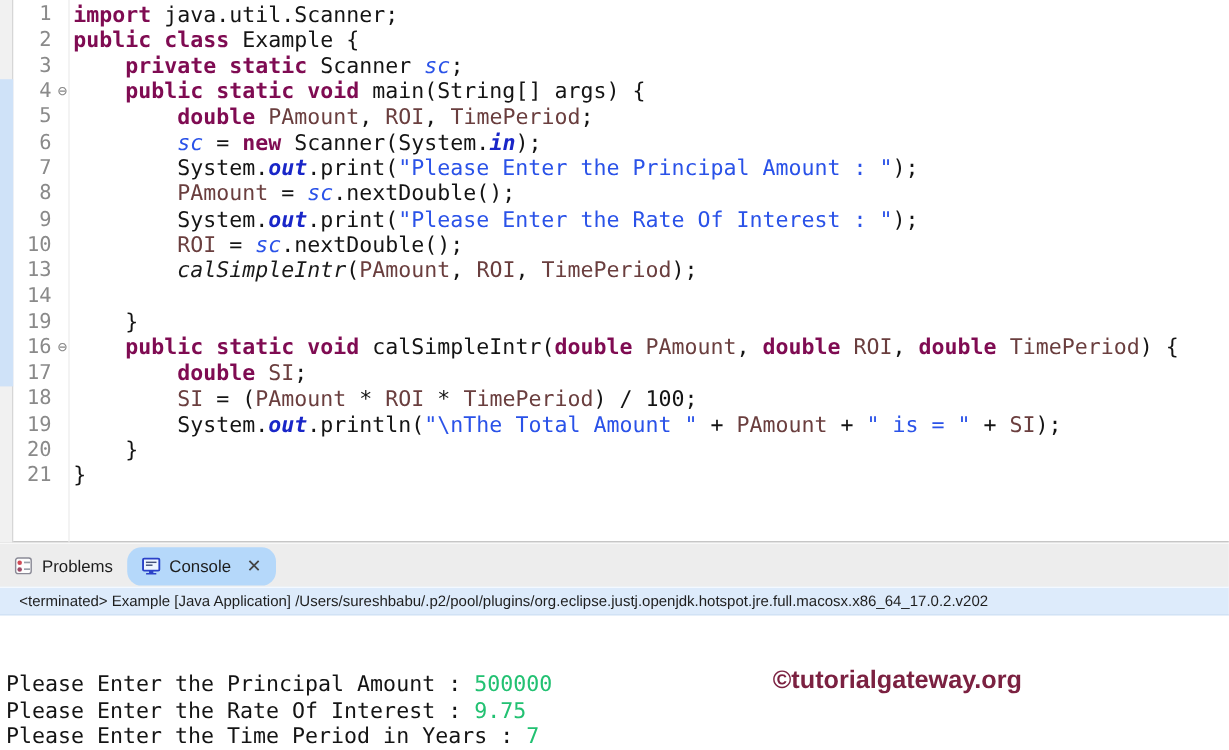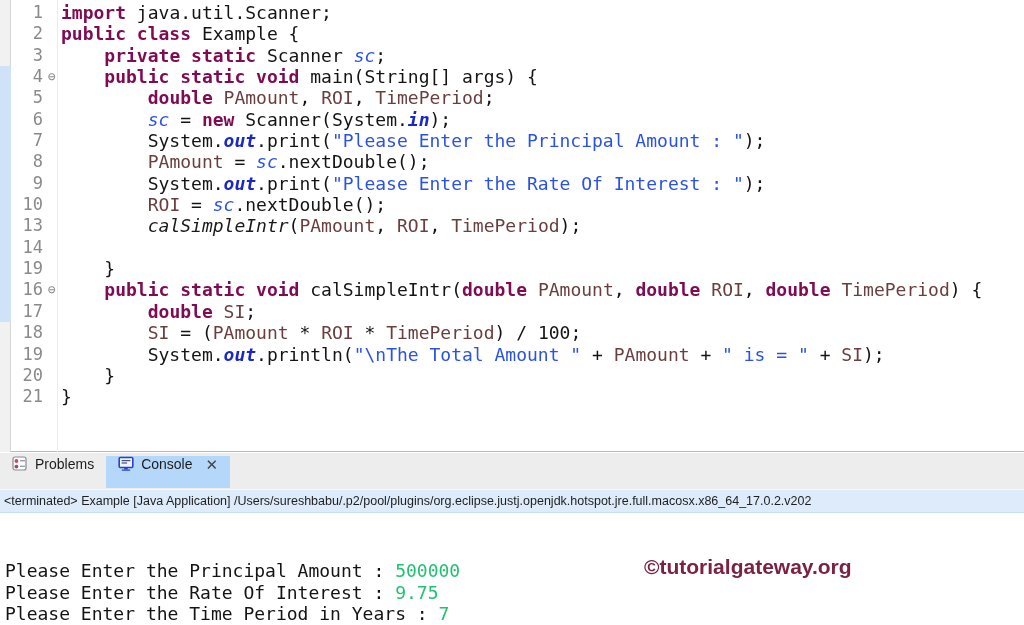--- a/index.html
+++ b/index.html
@@ -28,31 +28,31 @@
   .tk-pl  { color:#141414; }
   .tk-str { color:#2a52e8; }
   .tk-sf  { color:#2a52e8; font-style:italic; }
   .tk-sff { color:#1926c8; font-weight:bold; font-style:italic; }
   .tk-var { color:#6a3e3e; }
   .tk-mi  { color:#1a1a1a; font-style:italic; }
 
   
   #tabbar { position:absolute; left:0; top:453px; width:1024px; height:36px;
             background:#ededed; display:flex; align-items:center; }
-  .tab { display:flex; align-items:flex-start; gap:7px; height:32px; margin-top:2px;
+  .tab { display:flex; align-items:center; gap:7px; height:32px; margin-top:2px;
          padding:0 12px; font-size:14px; color:#1c1c1c; }
-  .tab.selected { background:#b5d8fa; border-radius:0; }
+  .tab.selected { background:#b5d8fa; border-radius:12px; }
   .tab .close-x { font-size:15px; color:#444; margin-left:6px; }
   .tab-icon { width:16px; height:16px; display:inline-block; }
 
   #console-header { position:absolute; left:0; top:489px; width:1024px; height:24px;
                     background:#ddebfb; border-top:1px solid #f4f9ff;
                     border-bottom:1px solid #c9dcf0;
                     font-size:12.5px; color:#1e1e1e; line-height:22px;
-                    padding-left:4px; white-space:nowrap; overflow:hidden; }
+                    padding-left:16px; white-space:nowrap; overflow:hidden; }
 
   #console { position:absolute; left:0; top:513px; width:1024px; height:112px;
              background:#ffffff; overflow:hidden; }
   #console-lines { padding:3px 0 0 5px;
                    font-family:"DejaVu Sans Mono","Liberation Mono",monospace;
                    font-size:18px; line-height:21.5px;margin-top:44px; }
   .console-row { white-space:pre; height:21.5px; color:#141414; }
   .tk-in { color:#22c172; }
 
   #watermark { position:absolute; left:644px; top:555px; width:220px;

